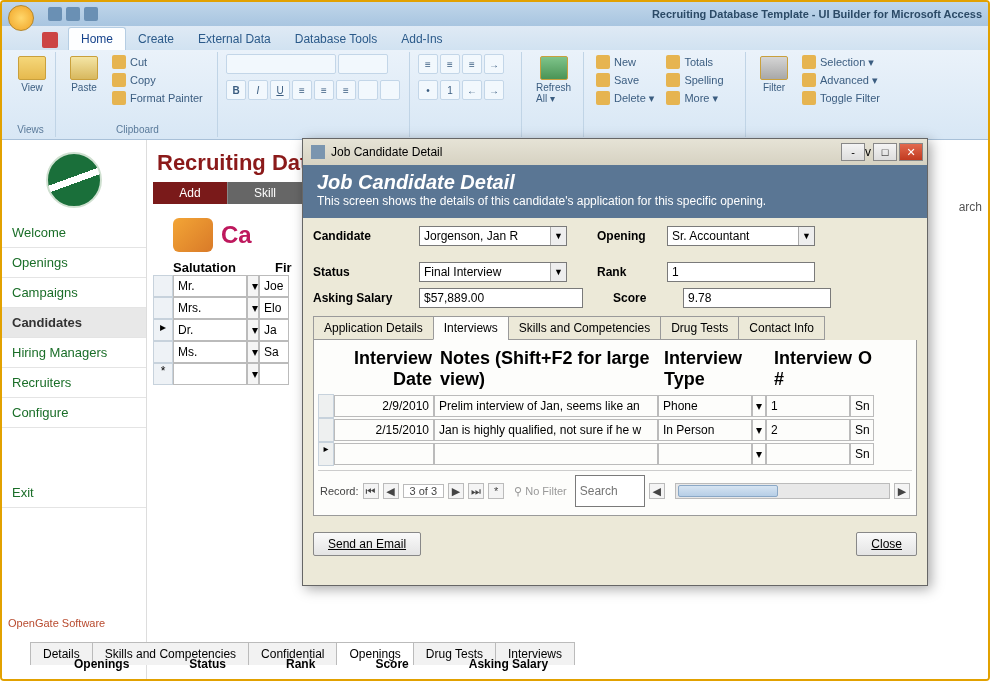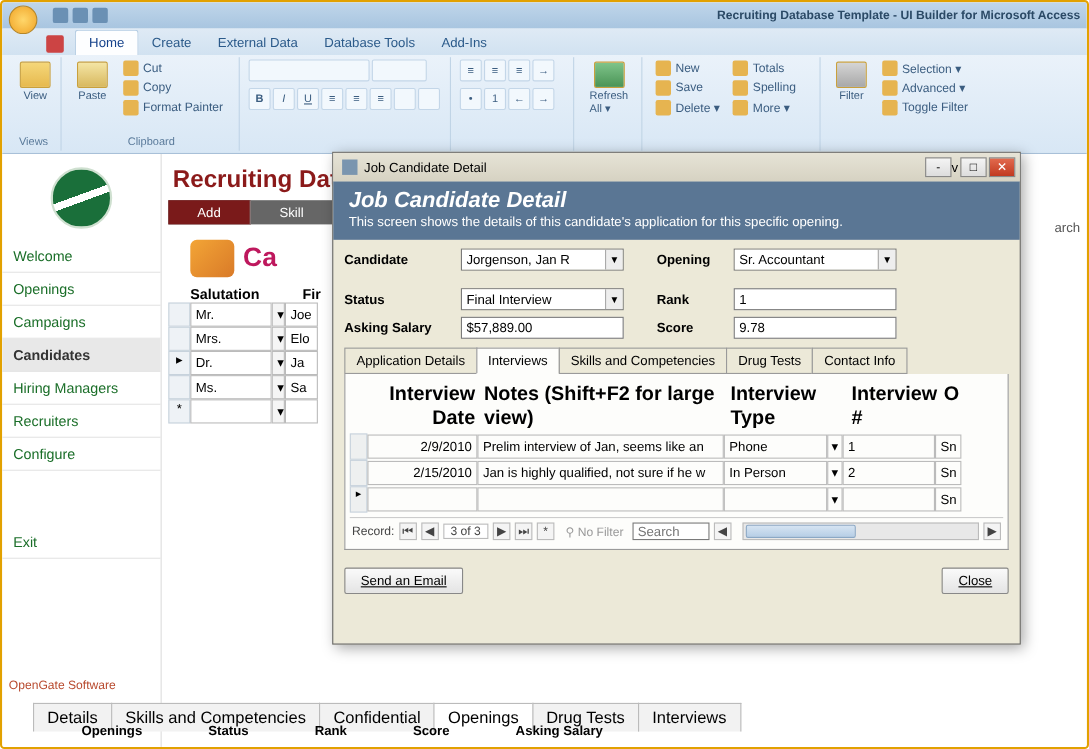--- a/index.html
+++ b/index.html
@@ -45,21 +45,21 @@
 .tabstrip div { flex:1; text-align:center; color:#fff; font-size:12px; line-height:22px; border-right:1px solid #888; cursor:pointer;}
 .cand-head { display:flex; align-items:center; gap:8px; margin:14px 0 8px 20px;}
 .cand-head .cicon { width:40px; height:34px; background:linear-gradient(135deg,#f3a536,#d97a28); border-radius:6px;}
 .cand-head .clabel { font-size:24px; font-weight:bold; color:#be185d;}
 .gridhead { display:flex; font-weight:bold; font-size:13px; margin-left:20px; gap:12px;}
 .gridrow { display:flex; align-items:center; margin-left:0; font-size:12px;}
 .gridrow .rh { width:20px; height:22px; background:#eef2f6; border:1px solid #c7d2dc;}
 .gridrow .cell { border:1px solid #bbb; height:22px; padding:0 4px; display:flex; align-items:center;}
 .gridrow .sal { width:74px;}
 .gridrow .dd { width:12px; background:#f5f5f5; border-left:1px solid #bbb; text-align:center;}
-.bottomtabs { position:absolute; bottom:14px; left:160px; display:flex; font-size:15px;}
+.bottomtabs { position:absolute; bottom:14px; left:160px; display:flex; font-size:12px;}
 .bottomtabs div { padding:4px 12px; border:1px solid #bbb; background:#f2f2f2; border-bottom:none; margin-right:-1px; cursor:pointer;}
 .bottomtabs div.active { background:#fff;}
 .bottomhead { position:absolute; bottom:-6px; left:182px; display:flex; gap:60px; font-size:12px; font-weight:bold; padding:8px 12px 14px;}
 
 
 .modal { position:absolute; left:300px; top:136px; width:626px; height:448px; background:#ece9d8; border:1px solid #666; box-shadow:3px 3px 12px rgba(0,0,0,.35); display:flex; flex-direction:column;}
 .modal .mtitle { height:26px; background:linear-gradient(#e6e3d6,#d6d2c2); display:flex; align-items:center; padding:0 4px 0 8px; font-size:12px;}
 .modal .mtitle .micon { width:14px; height:14px; background:#7a95af; margin-right:6px;}
 .modal .mtitle .spacer { flex:1;}
 .modal .mtitle .mbtn { width:24px; height:18px; border:1px solid #888; background:linear-gradient(#f4f4f4,#ddd); margin-left:2px; text-align:center; font-size:11px; line-height:16px;}
@@ -364,21 +364,21 @@
       <div class="lbl">Status</div>
       <div class="combo">
           <input value="Final Interview" style="">
           <div class="arrow">▼</div>
         </div>
       <div class="lbl2">Rank</div>
       <input class="tbox" style="width: 148px;" value="1">
     </div>
     <div class="mrow">
       <div class="lbl">Asking Salary</div>
-      <input class="tbox" style="width: 148px;" value="$57,889.00">
+      <input class="tbox" style="width: 164px;" value="$57,889.00">
       <div class="lbl2">Score</div>
       <input class="tbox" style="width: 148px;" value="9.78">
     </div>
 
     <div class="subtabs">
       <div>Application Details</div>
       <div class="active">Interviews</div>
       <div>Skills and Competencies</div>
       <div>Drug Tests</div>
       <div>Contact Info</div>
@@ -421,21 +421,21 @@
       </div>
       <div class="recnav">
         <span>Record:</span>
         <div class="rnbtn">⏮</div>
         <div class="rnbtn">◀</div>
         <span style="border:1px solid #bbb;padding:0 6px;background:#fff">3 of 3</span>
         <div class="rnbtn">▶</div>
         <div class="rnbtn">⏭</div>
         <div class="rnbtn">*</div>
         <span style="color:#999;margin-left:6px">⚲ <span>No Filter</span></span>
-        <input class="tbox" style="height: 16px; width: 70px; margin-left: 4px;" placeholder="Search">
+        <input class="tbox" style="height: 32px; width: 70px; margin-left: 4px;" placeholder="Search">
         <div class="rnbtn">◀</div>
         <div class="scrollbar-h">
             <div class="thumb"></div>
           </div>
         <div class="rnbtn">▶</div>
       </div>
     </div>
   </div>
   <div class="mbuttons">
     <button>Send an Email</button>

